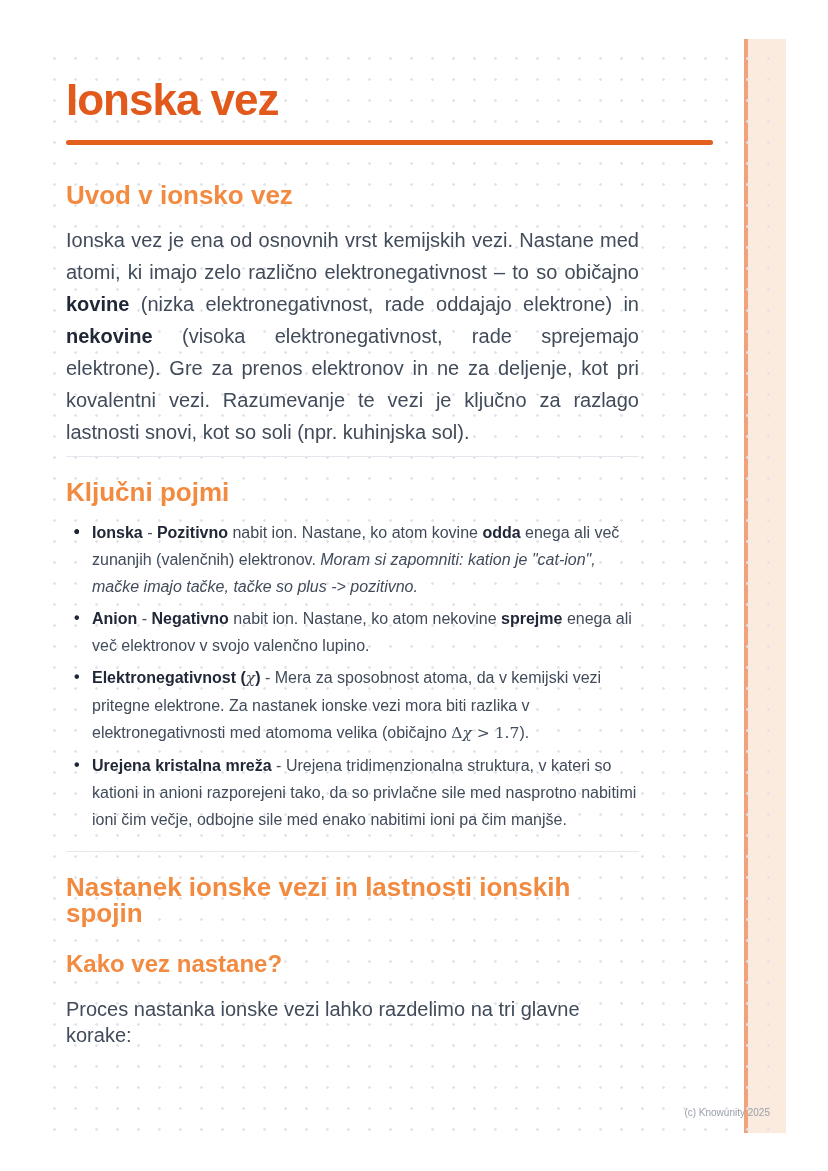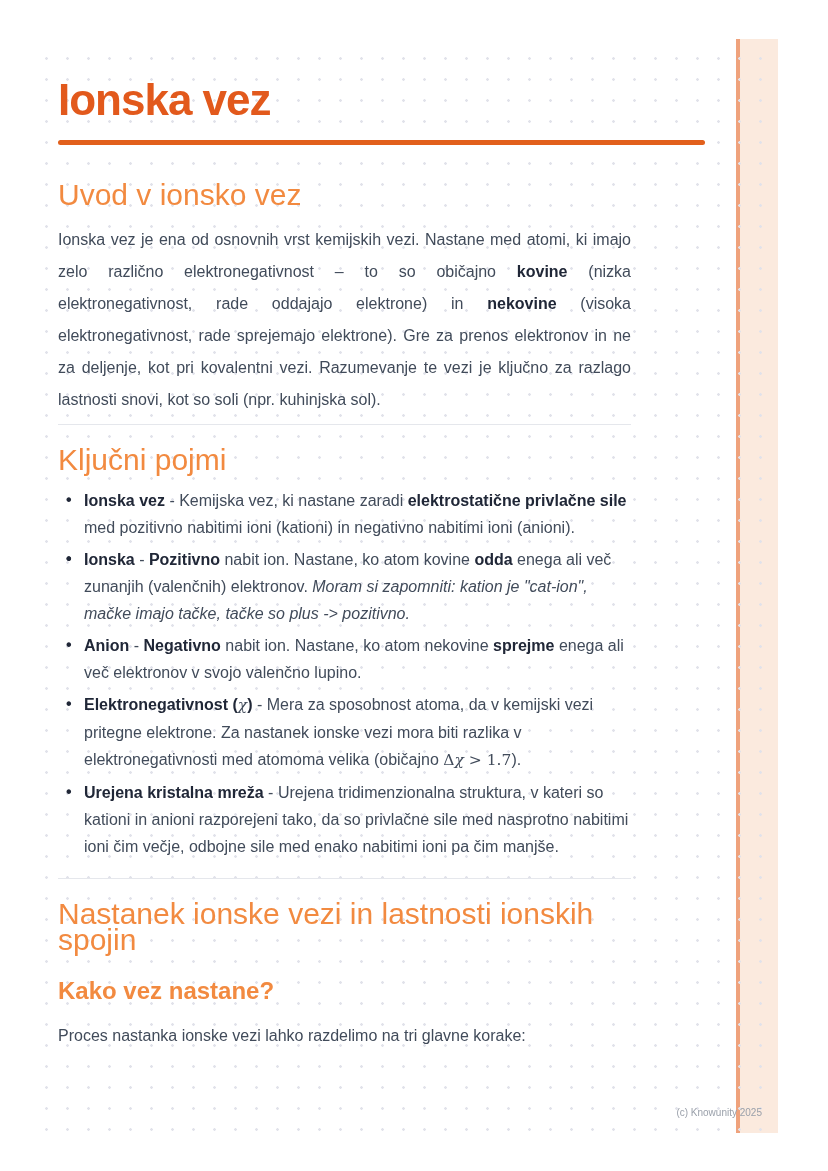--- a/index.html
+++ b/index.html
@@ -4,21 +4,21 @@
 <style>
   html, body { margin: 0; padding: 0; }
   body {
     width: 828px; height: 1171px;
     background: #ffffff;
     font-family: "Liberation Sans", sans-serif;
     position: relative;
     overflow: hidden;
   }
   .paper {
-    position: absolute; left: 28px; top: 39px;
+    position: absolute; left: 36px; top: 39px;
     width: 750px; height: 1094px;
     background: #ffffff;
   }
   .stripe {
     position: absolute; left: 708px; top: 0;
     width: 42px; height: 100%;
     background: #fbeade;
     z-index: 0;
   }
   .stripe-line {
@@ -46,36 +46,36 @@
     color: #e2591c;
   }
   .rule {
     margin-top: 16px;
     width: 647px; height: 5px;
     background: #e2601c;
     border-radius: 3px;
   }
   h2 {
     margin: 0;
-    font-size: 30px; line-height: 26px;
-    font-weight: normal;
+    font-size: 26px; line-height: 26px;
+    font-weight: bold;
     color: #f28a40;
   }
   .h2-intro { margin-top: 37px; }
   .h2-terms { margin-top: 22px; }
   .h2-formation { margin-top: 22px; }
   h3 {
     margin: 26px 0 0 0;
     font-size: 24px; line-height: 24px;
     font-weight: bold;
     color: #f28a40;
   }
   p {
     margin: 0;
-    font-size: 16px;
+    font-size: 20px;
     color: #414b5a;
   }
   .p-intro { margin-top: 16px; line-height: 32px; text-align: justify; }
   .p-formation { margin-top: 20px; line-height: 26px; }
   strong { color: #202737; font-weight: bold; }
   em { font-style: italic; }
   .math { font-family: "DejaVu Serif", serif; font-size: 15.5px; }
   .math.it { font-style: italic; }
   .divider {
     height: 1px; width: 573px;
@@ -122,21 +122,20 @@
 
     <h2 class="h2-intro">Uvod v ionsko vez</h2>
     <p class="p-intro">Ionska vez je ena od osnovnih vrst kemijskih vezi. Nastane med atomi, ki imajo zelo različno elektronegativnost – to so običajno <strong>kovine</strong> (nizka elektronegativnost, rade oddajajo elektrone) in <strong>nekovine</strong> (visoka elektronegativnost, rade sprejemajo elektrone). Gre za prenos elektronov in ne za deljenje, kot pri kovalentni vezi. Razumevanje te vezi je ključno za razlago lastnosti snovi, kot so soli (npr. kuhinjska sol).</p>
 
     <hr class="divider divider-1">
 
     <h2 class="h2-terms">Ključni pojmi</h2>
     <ul class="terms">
       <li>
         <span class="marker">•</span>
-        <span><strong>Ionska vez</strong> - Kemijska vez, ki nastane zaradi <strong>elektrostatične privlačne sile</strong> med pozitivno nabitimi ioni (kationi) in negativno nabitimi ioni (anioni).</span>
       </li>
       <li>
         <span class="marker">•</span>
       </li>
       <li>
         <span class="marker">•</span>
         <span><strong>Ionska</strong> - <strong>Pozitivno</strong> nabit ion. Nastane, ko atom kovine <strong>odda</strong> enega ali več zunanjih (valenčnih) elektronov. <em>Moram si zapomniti: kation je "cat-ion", mačke imajo tačke, tačke so plus -&gt; pozitivno.</em></span>
       </li>
       <li>
         <span class="marker">•</span>

